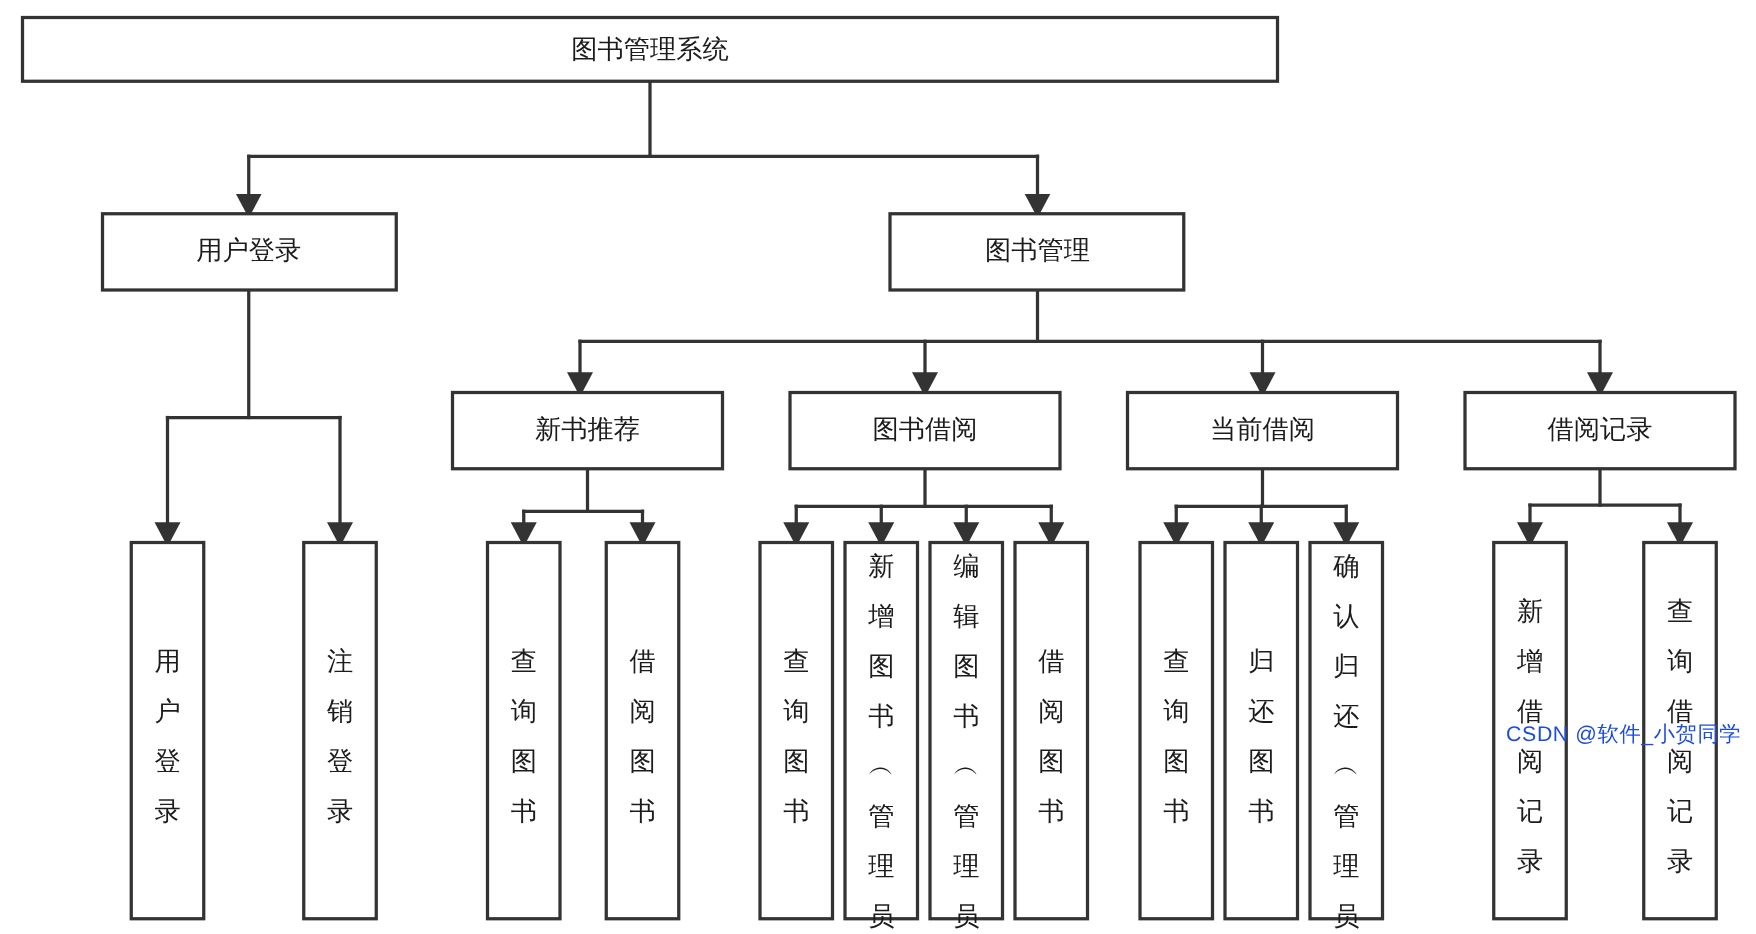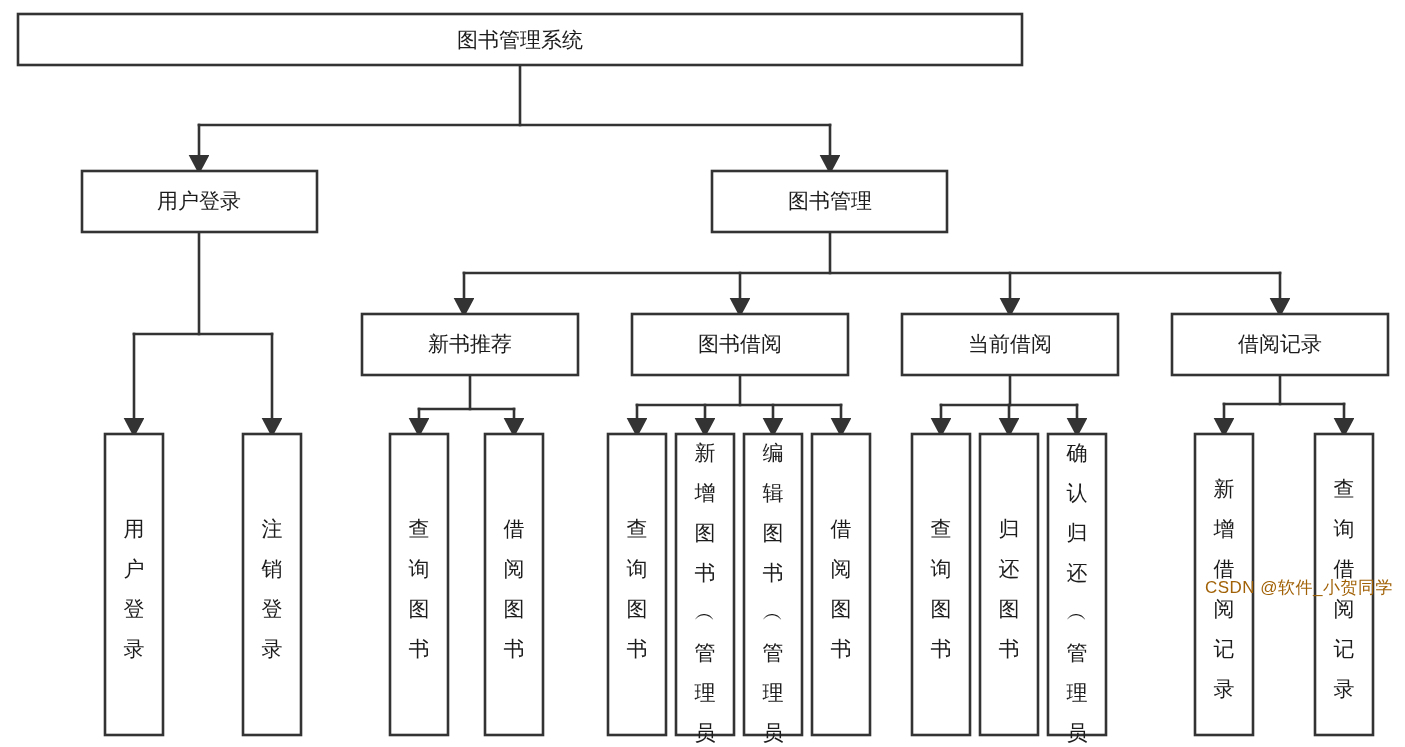--- a/index.html
+++ b/index.html
@@ -56,21 +56,21 @@
     fill: #1c1c1c;
     text-anchor: middle;
     white-space: pre;
   }
   .watermark {
     position: absolute;
     right: 12px;
     bottom: 4px;
     font-family: "Liberation Sans", "DejaVu Sans", sans-serif;
     font-size: 17px;
-    color: #a16207;
+    color: #1d4ed8;
     letter-spacing: 0.5px;
     user-select: none;
     pointer-events: none;
     white-space: nowrap;
   }
 </style>
 </head>
 <body>
 
 <div id="diagram-root">

